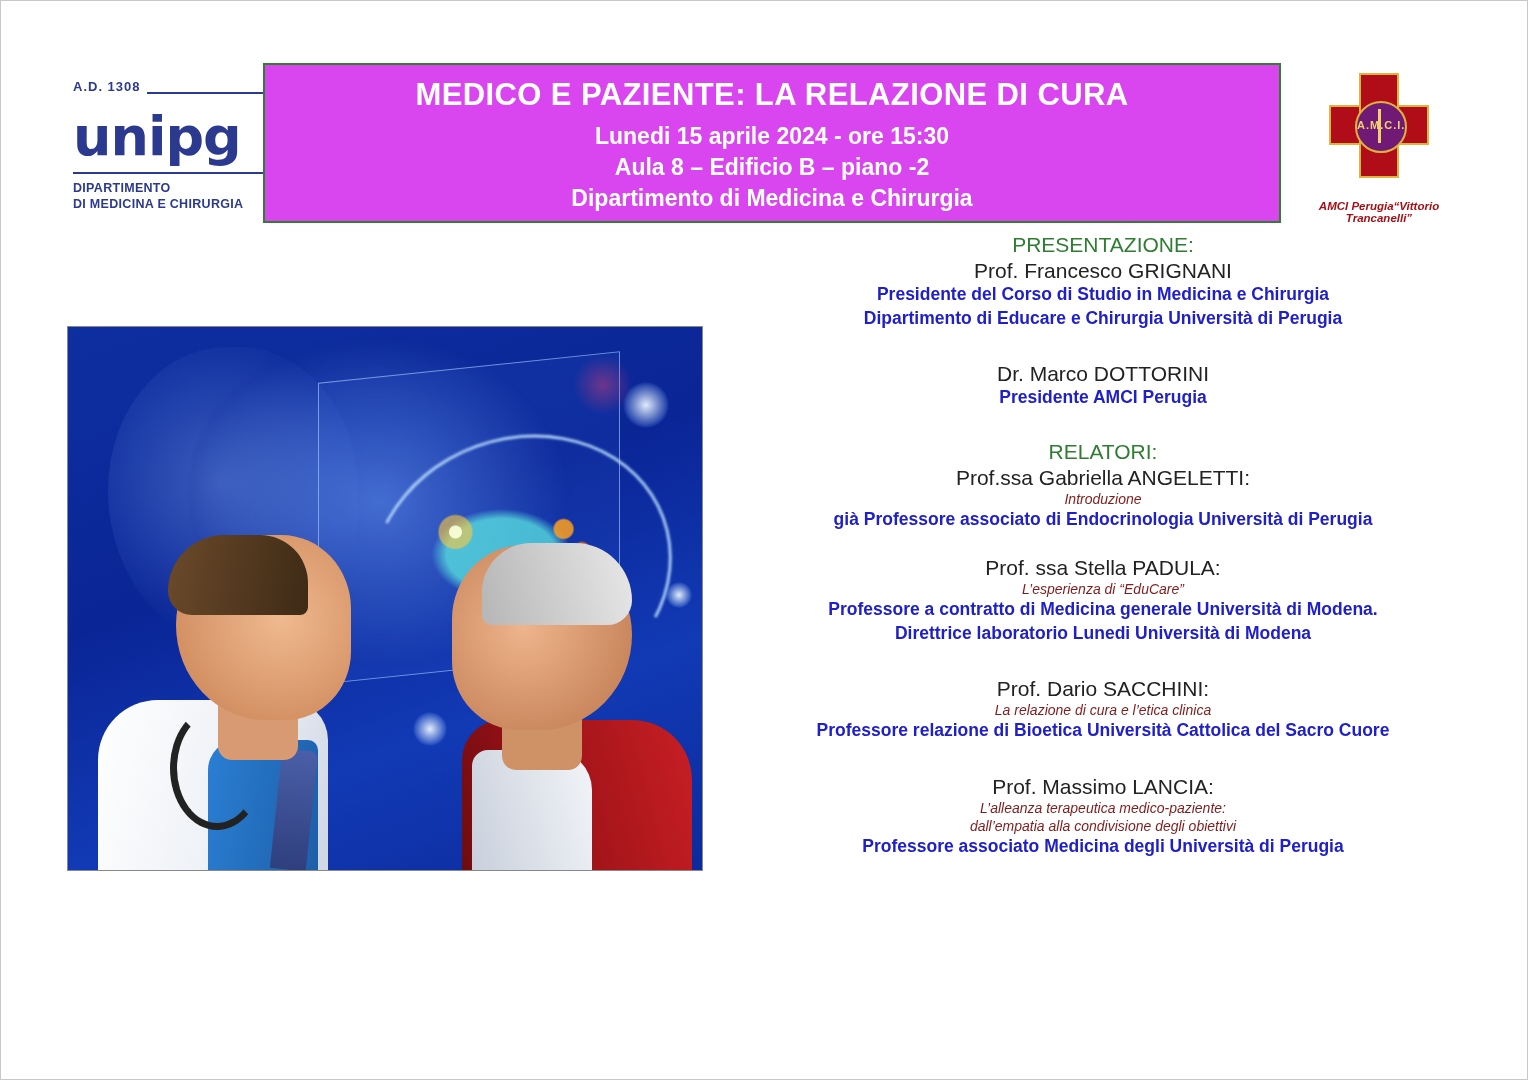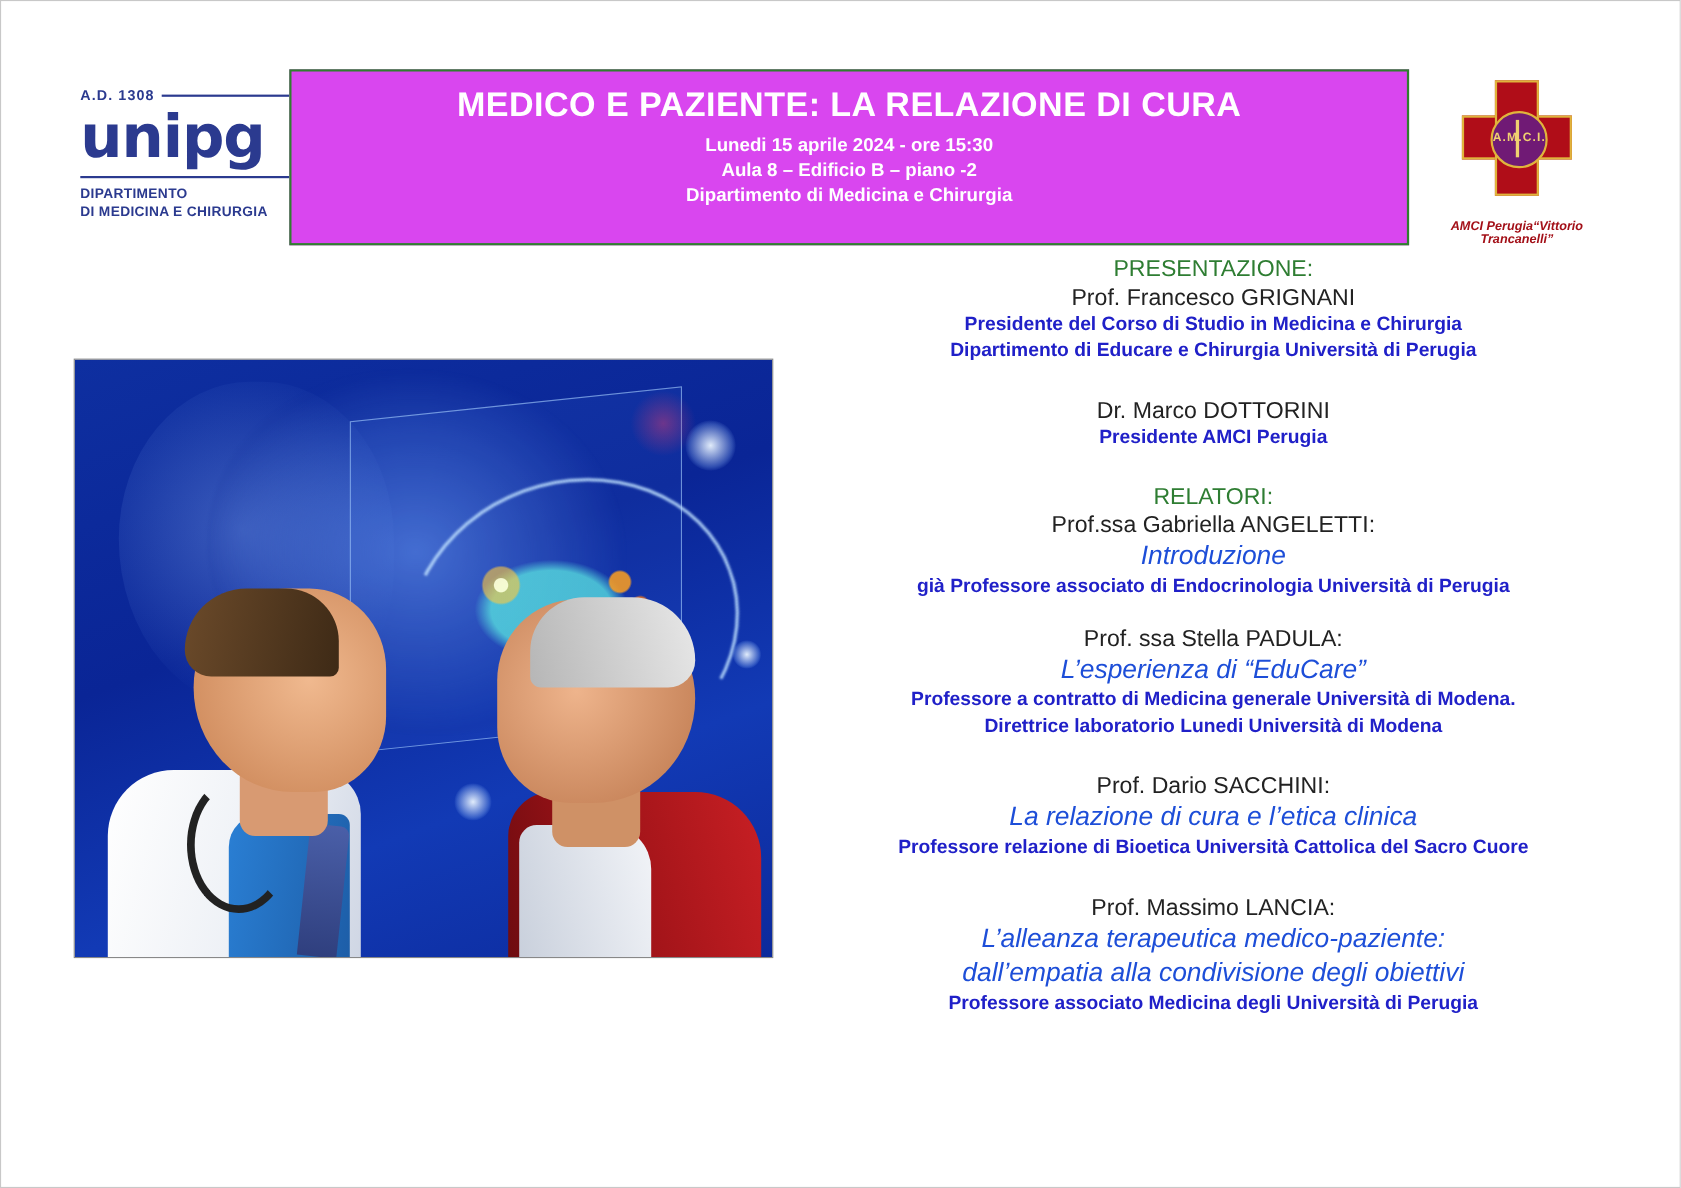--- a/index.html
+++ b/index.html
@@ -29,34 +29,34 @@
     top: 78px;
     width: 190px;
     color: #2b3a8f;
   }
   .unipg-ad {
     font-size: 13px;
     font-weight: bold;
     letter-spacing: 1px;
     color: #2b3a8f;
     display: flex;
-    align-items: center;
+    align-items: flex-end;
     gap: 6px;
   }
   .unipg-ad .rule {
     flex: 1;
     height: 2px;
     background: #2b3a8f;
   }
   .unipg-word {
     font-size: 54px;
     font-weight: bold;
     letter-spacing: -1px;
     line-height: 1;
-    margin-top: 4px;
+    margin-top: 16px;
     color: #2b3a8f;
     font-family: "DejaVu Sans", sans-serif;
   }
   .unipg-hr {
     width: 100%;
     height: 2px;
     background: #2b3a8f;
     margin: 8px 0 6px 0;
   }
   .unipg-dept {
@@ -80,21 +80,21 @@
     text-align: center;
     padding-top: 12px;
   }
   .title-main {
     font-size: 31px;
     font-weight: bold;
     letter-spacing: 0.4px;
     margin-bottom: 8px;
   }
   .title-line {
-    font-size: 17px;
+    font-size: 23px;
     font-weight: bold;
     line-height: 1.35;
   }
 
   .amci-logo {
     position: absolute;
     right: 58px;
     top: 72px;
     width: 180px;
     text-align: center;
@@ -331,22 +331,22 @@
     font-size: 21px;
     margin-top: 2px;
   }
   .role {
     color: #2020c8;
     font-size: 17.5px;
     font-weight: bold;
     line-height: 1.35;
   }
   .talk {
-    color: #1d4ed8;
-    font-size: 24px;
+    color: #7f1d1d;
+    font-size: 14px;
     font-style: italic;
     line-height: 1.3;
   }
   .gap-lg { height: 30px; }
   .gap-md { height: 22px; }
 </style>
 </head>
 <body>
 
 <div class="poster">

